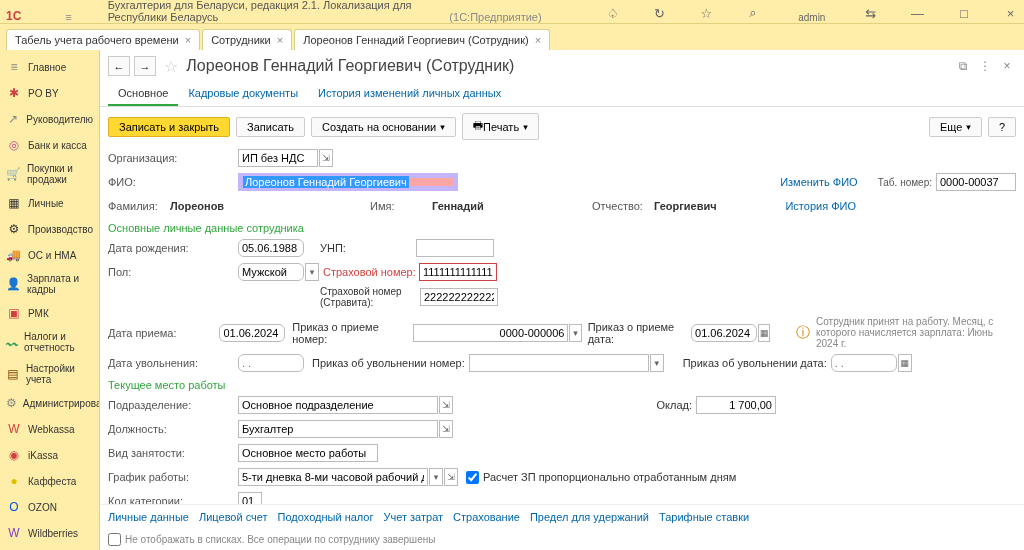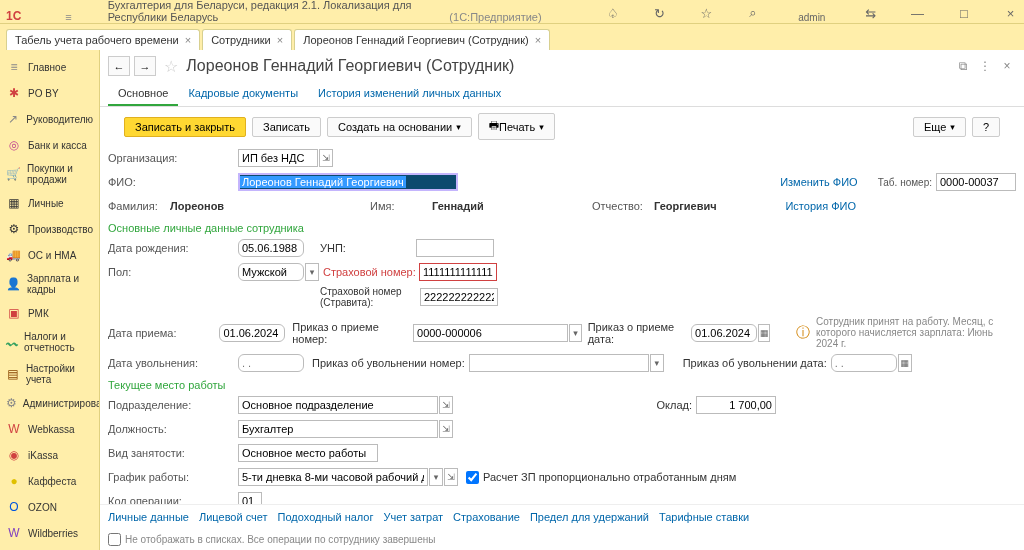--- a/index.html
+++ b/index.html
@@ -21,34 +21,34 @@
 .side-item .icon { width: 16px; height: 16px; margin-right: 6px; display: inline-flex; align-items: center; justify-content: center; font-size: 12px; }
 .content { flex: 1; display: flex; flex-direction: column; overflow: hidden; }
 .content-hdr { display: flex; align-items: center; padding: 6px 8px; gap: 4px; }
 .nav-btn { border: 1px solid #ccc; background: #fafafa; width: 22px; height: 20px; cursor: pointer; font-size: 11px; }
 .star { color: #ccc; font-size: 16px; margin: 0 4px; }
 .page-title { font-size: 16px; color: #444; flex: 1; }
 .hdr-right-icon { width: 18px; height: 18px; color: #888; cursor: pointer; display: inline-flex; align-items: center; justify-content: center; font-size: 12px; }
 .subtabs { padding: 0 8px; border-bottom: 1px solid #ddd; }
 .subtab { display: inline-block; padding: 5px 10px; font-size: 11px; cursor: pointer; color: #0066aa; }
 .subtab.active { color: #333; border-bottom: 2px solid #31a63d; }
-.toolbar { display: flex; align-items: center; padding: 6px 24px; gap: 6px; }
+.toolbar { display: flex; align-items: center; padding: 6px 8px; gap: 6px; }
 .btn { border: 1px solid #ccc; background: #fafafa; padding: 3px 10px; font-size: 11px; cursor: pointer; border-radius: 2px; display: inline-flex; align-items: center; }
 .btn.yellow { background: #ffd832; border-color: #e0b020; }
 .btn .caret { margin-left: 4px; font-size: 9px; }
 .toolbar .spacer { flex: 1; }
 .form { padding: 2px 8px 8px 8px; overflow-y: auto; flex: 1; }
 .row { display: flex; align-items: center; margin-bottom: 4px; min-height: 20px; }
 .lbl { width: 130px; font-size: 11px; color: #555; }
 .lbl2 { width: 62px; font-size: 11px; color: #555; }
 input.fld, select.fld { border: 1px solid #bbb; height: 18px; font-size: 11px; padding: 0 3px; background: #fff; }
 .fld.date { width: 66px; border-radius: 6px; }
 .fld.wide { width: 220px; }
 .fld.sm { width: 78px; }
-.fld.yellow-hl { border: 2px solid #c4b5fd; background: #0c4a6e; }
+.fld.yellow-hl { border: 5px solid #c4b5fd; background: #fca5a5; }
 .fld.red-hl { border: 1.5px solid #d04040; }
 .sel-hl { background: #3399ff; color: #fff; padding: 0 2px; }
 .link { color: #0066aa; cursor: pointer; font-size: 11px; }
 .section { color: #31a63d; font-size: 11px; margin: 6px 0 4px 0; }
 .pick { display: inline-block; border: 1px solid #bbb; width: 14px; height: 18px; text-align: center; line-height: 16px; font-size: 9px; color: #666; cursor: pointer; margin-left: 1px; }
 .cb { margin-right: 4px; }
 .info-icon { color: #d08000; font-size: 14px; }
 .info-text { color: #888; font-size: 10px; }
 .footer-links { padding: 6px 8px; border-top: 1px solid #eee; }
 .footer-links .link { margin-right: 10px; }
@@ -244,21 +244,21 @@
         <span style="width:82px"></span>
         <span style="width:100px;font-size:10px">Страховой номер (Стравита):</span>
         <input class="fld sm" value="222222222222" style="">
       </div>
 
       <div class="row" style="margin-top:8px">
         <span class="lbl">Дата приема:</span>
         <input class="fld date" value="01.06.2024" style="">
         <span style="width:8px"></span>
         <span style="font-size:11px">Приказ о приеме номер:</span>
-        <input class="fld" style="width: 180px; margin-left: 14px;" value="0000-000006">
+        <input class="fld" style="width: 180px; margin-left: 14px; text-align: right;" value="0000-000006">
           <span class="pick">▾</span>
         <span style="font-size:11px;margin-left:6px">Приказ о приеме дата:</span>
         <input class="fld date" style="margin-left: 4px;" value="01.06.2024">
           <span class="pick">▦</span>
         <span style="width:30px"></span>
         <span class="info-icon">ⓘ</span>
         <span class="info-text" style="margin-left:6px;max-width:200px">Сотрудник принят на работу. Месяц, с которого начисляется зарплата: Июнь 2024 г.</span>
       </div>
       <div class="row">
         <span class="lbl">Дата увольнения:</span>
@@ -294,21 +294,21 @@
       </div>
       <div class="row">
         <span class="lbl">График работы:</span>
         <input class="fld" style="width: 190px;" value="5-ти дневка 8-ми часовой рабочий день">
           <span class="pick">▾</span>
           <span class="pick">⇲</span>
         <input type="checkbox" class="cb" checked="" style="margin-left: 8px;">
         <span style="font-size:11px">Расчет ЗП пропорционально отработанным дням</span>
       </div>
       <div class="row">
-        <span class="lbl">Код операции:</span>
+        <span class="lbl">Код категории:</span>
         <input class="fld" style="width: 24px;" value="01">
       </div>
 
     </div>
 
     <div class="footer-links" id="footer-links"><span class="link">Личные данные</span><span class="link">Лицевой счет</span><span class="link">Подоходный налог</span><span class="link">Учет затрат</span><span class="link">Страхование</span><span class="link">Предел для удержаний</span><span class="link">Тарифные ставки</span></div>
     <div class="footer-check">
       <input type="checkbox" class="cb" style="">
       <span>Не отображать в списках. Все операции по сотруднику завершены</span>
     </div>

